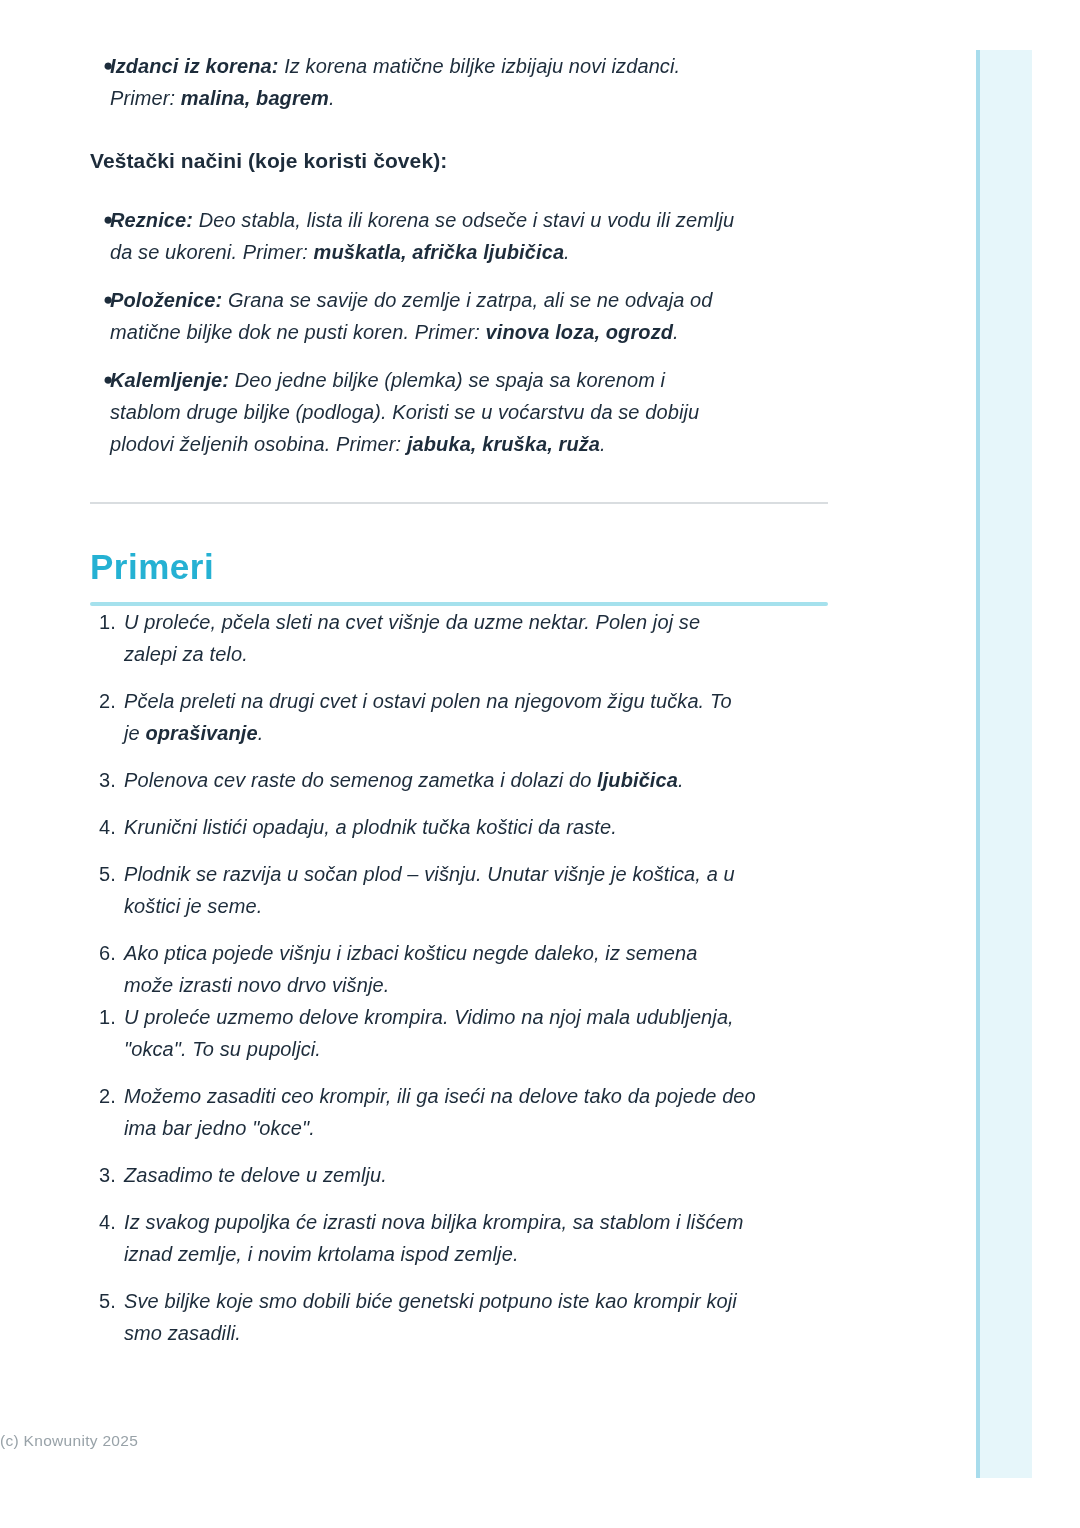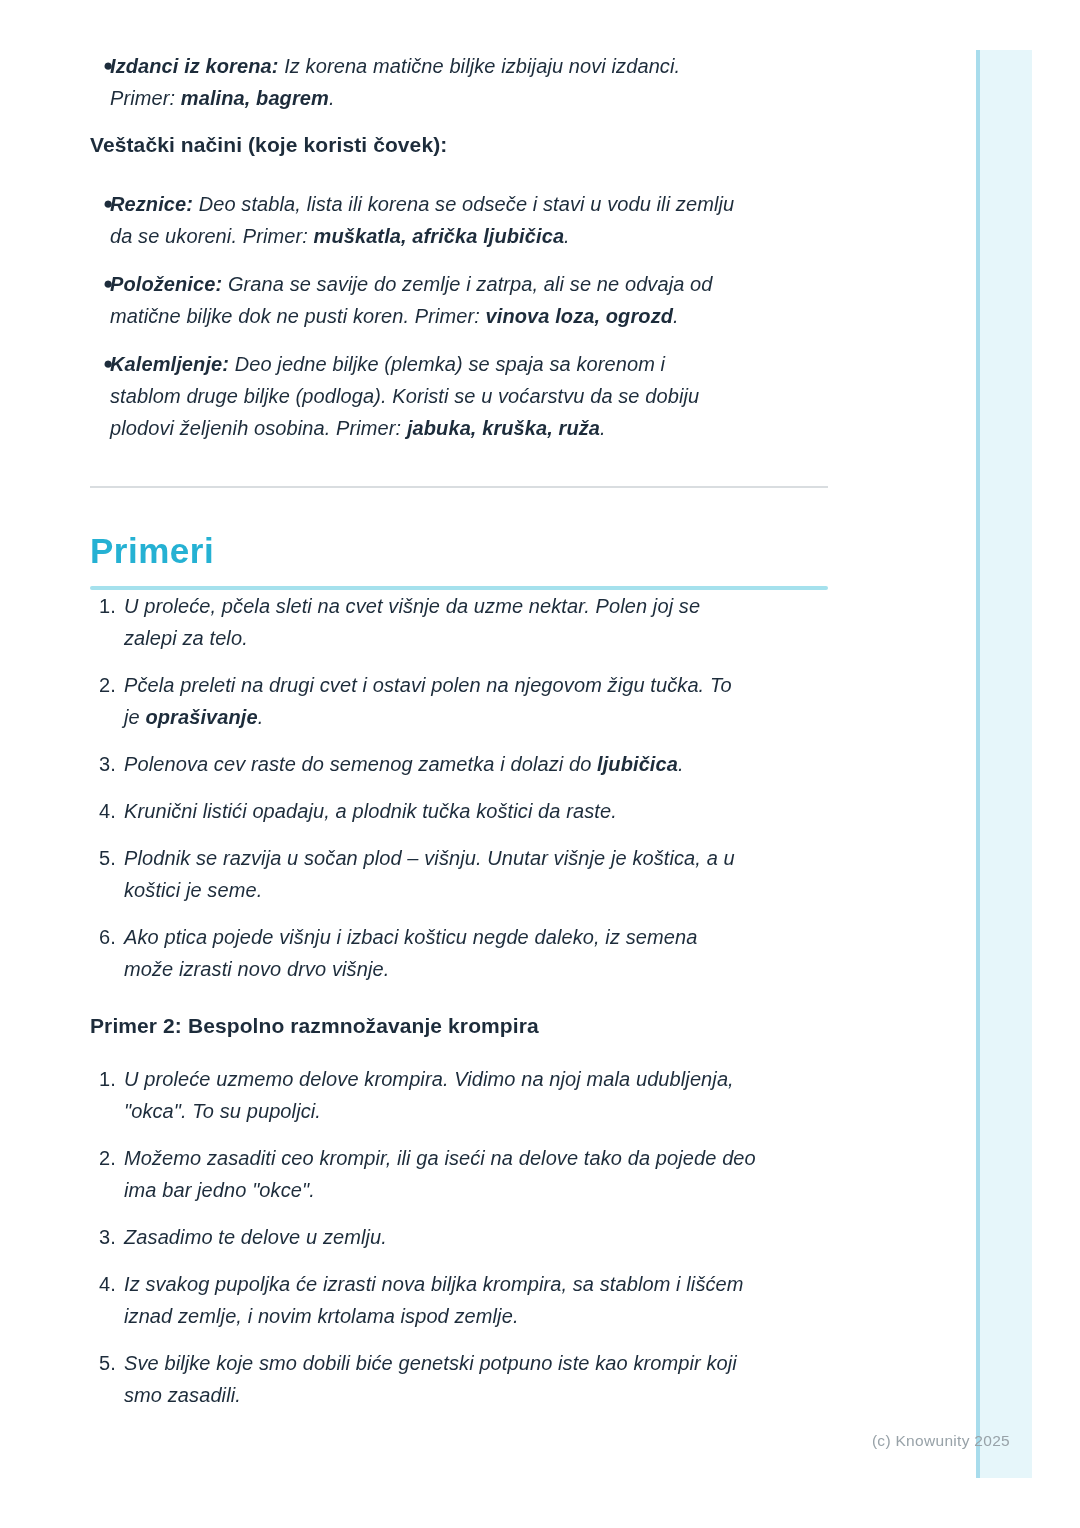--- a/index.html
+++ b/index.html
@@ -21,21 +21,21 @@
   .blist .row { display:flex; margin-bottom:16px; }
   .blist .row:last-child { margin-bottom:0; }
   .dot {
     width:20px; flex:0 0 20px; padding-left:13px; font-size:17px; line-height:32px;
     color:var(--text,#1d2c3b);
   }
   .row .txt { flex:1; white-space:pre-wrap;font-style:italic; }
   .subhead {
     font-size:21px; font-weight:700; line-height:30px; letter-spacing:0.1px;
   }
-  .h-artificial { margin-top:16px; margin-bottom:28px; }
+  .h-artificial { margin-top:32px; margin-bottom:28px; }
   .divider {
     border:none; height:2px; background:var(--divider,#d9dde0);
     margin-top:42px; width:738px;
   }
   .h1 {
     margin-top:38px; font-size:35px; line-height:50px; font-weight:700;
     color:var(--accent,#25b1d3); letter-spacing:0.5px;
   }
   .h1-underline {
     margin-top:10px; height:4px; width:738px;
@@ -47,21 +47,21 @@
   .steps .row:last-child { margin-bottom:0; }
   .num {
     flex:0 0 26px; width:26px; text-align:right; margin-right:8px; line-height:32px;
   }
   .side-bar {
     position:absolute; left:976px; top:50px; width:56px; height:1428px;
     background:var(--side-fill,#e6f6fa);
     border-left:4px solid var(--side-line,#a8dcec);
   }
   .footer {
-    position:absolute; left:0; top:1432px; width:1010px; text-align:right;
+    position:absolute; left:0; top:1432px; width:1010px; 
     font-size:15.5px; letter-spacing:0.3px; color:var(--footer,#98a2a8); z-index:2;
   }
 </style>
 </head>
 <body>
 
 <div class="page">
 
   <div class="content body-text">
 
@@ -124,21 +124,20 @@
         <span class="txt">Plodnik se razvija u sočan plod – višnju. Unutar višnje je koštica, a u
 koštici je seme.</span>
       </div>
       <div class="row">
         <span class="num">6.</span>
         <span class="txt">Ako ptica pojede višnju i izbaci košticu negde daleko, iz semena
 može izrasti novo drvo višnje.</span>
       </div>
     </div>
 
-    <div class="subhead ex-head2">Primer 2: Bespolno razmnožavanje krompira</div>
 
     <div class="steps">
       <div class="row">
         <span class="num">1.</span>
         <span class="txt">U proleće uzmemo delove krompira. Vidimo na njoj mala udubljenja,
 "okca". To su pupoljci.</span>
       </div>
       <div class="row">
         <span class="num">2.</span>
         <span class="txt">Možemo zasaditi ceo krompir, ili ga iseći na delove tako da pojede deo

